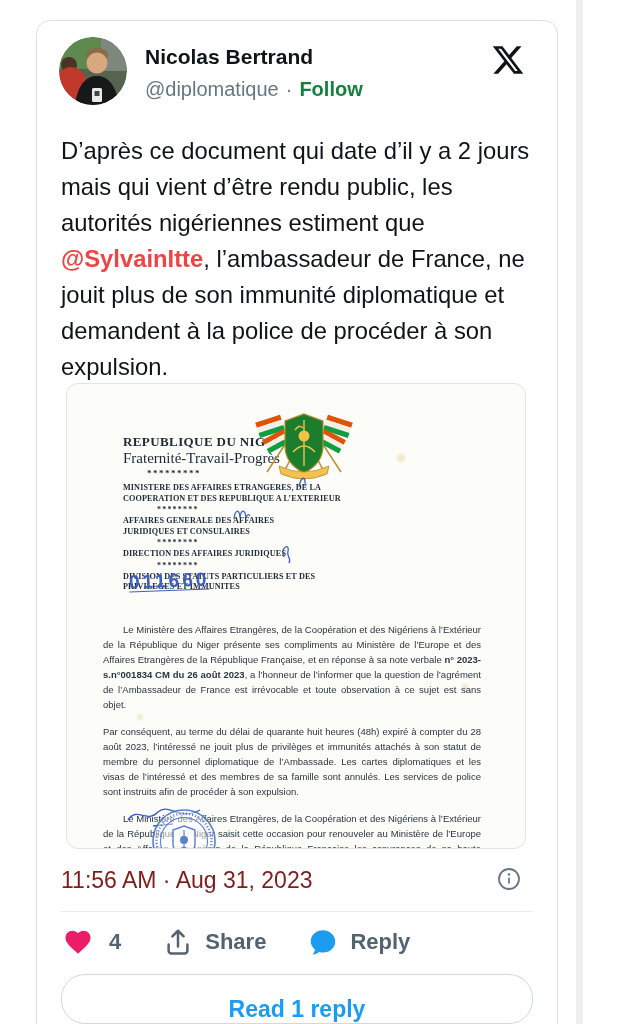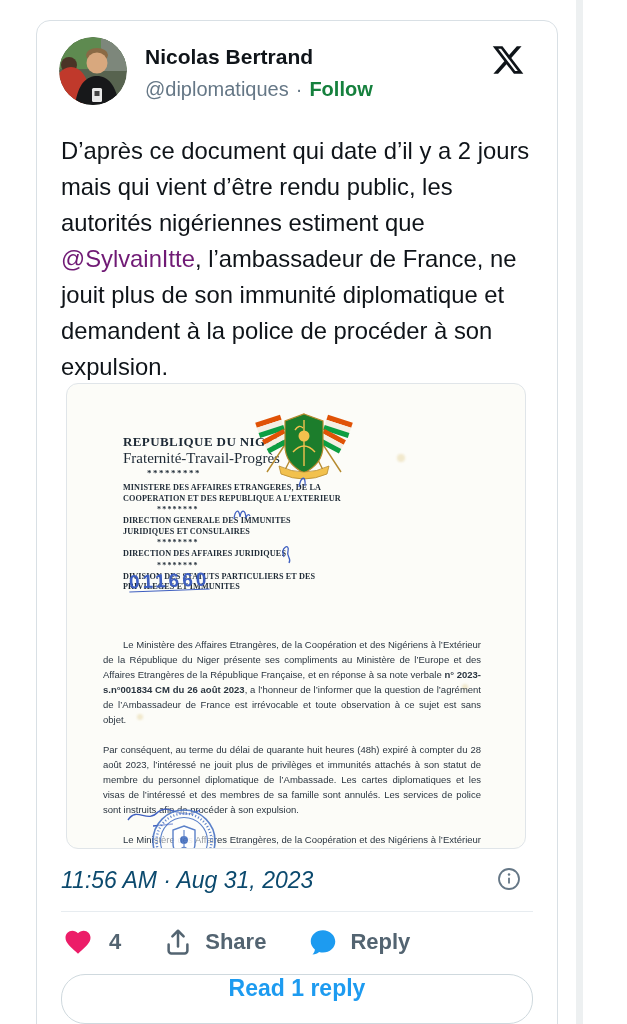--- a/index.html
+++ b/index.html
@@ -12,59 +12,59 @@
     border:1px solid #d9e0e5;border-radius:14px;}
 
   .avatar{position:absolute;left:22px;top:16px;width:68px;height:68px;border-radius:50%;overflow:hidden;cursor:pointer;}
   .author-name{position:absolute;left:108px;top:24px;font-size:21px;font-weight:700;color:#0f1419;cursor:pointer;}
   .author-sub{position:absolute;left:108px;top:57px;font-size:20px;color:#657786;display:flex;gap:7px;align-items:center;}
   .author-sub .handle{cursor:pointer;}
   .follow{color:#15803d;font-weight:700;cursor:pointer;}
   .x-logo{position:absolute;left:454px;top:22px;width:34px;height:34px;cursor:pointer;}
 
   .tweet-text{position:absolute;left:24px;top:112px;width:486px;font-size:23.8px;line-height:36px;color:#0f1419;}
-  .tweet-text .mention{color:#701a75;cursor:pointer;}
+  .tweet-text .mention{color:#ef4444;cursor:pointer;font-weight:bold;}
 
   
   .doc{position:absolute;left:29px;top:362px;width:458px;height:464px;background:#fcfcf8;
     border:1px solid #e0e5e9;border-radius:12px;overflow:hidden;cursor:pointer;}
   .doc-head{position:absolute;left:56px;top:50px;width:250px;color:#1d2935;
     font-family:"Liberation Serif", serif;}
   .doc-country{font-size:13px;font-weight:700;letter-spacing:.4px;}
   .doc-motto{font-size:15px;margin-top:0;}
   .doc-stars1{font-size:9px;letter-spacing:1.5px;margin:1px 0 5px 24px;font-weight:700;}
   .doc-org{font-size:8.2px;font-weight:700;line-height:10.5px;letter-spacing:.1px;}
   .doc-stars{font-size:8px;letter-spacing:1.2px;margin:1px 0 2px 34px;font-weight:700;}
   .doc-number{position:absolute;left:62px;top:186px;color:#3f5fc0;font-size:19px;font-weight:700;
     letter-spacing:3px;transform:rotate(-2deg);text-decoration:underline;text-underline-offset:3px;}
   .doc-refline{position:absolute;left:56px;top:216px;font-family:"Liberation Serif", serif;
     font-size:9.5px;font-weight:700;color:#1d2935;}
   .doc-refline .blank{display:inline-block;width:86px;border-bottom:1px solid #2a333d;height:9px;}
   .coa{position:absolute;left:182px;top:24px;width:110px;height:72px;}
   .doc-body{position:absolute;left:36px;top:238px;width:378px;font-size:9.5px;line-height:15px;
     text-align:justify;color:#2a3540;}
-  .doc-body p{margin:15px 0 12px 0;}
+  .doc-body p{margin:0 0 12px 0;}
   .doc-body p.ind{text-indent:20px;}
   .squig{position:absolute;pointer-events:none;}
   .stamp{position:absolute;left:84px;top:424px;width:66px;height:66px;opacity:.9;}
   .speck{position:absolute;border-radius:50%;background:rgba(226,203,138,.4);filter:blur(1px);}
 
-  .timestamp{position:absolute;left:24px;top:846px;font-size:23px;color:#0c4a6e;cursor:pointer;font-style:italic;}
+  .timestamp{position:absolute;left:24px;top:846px;font-size:23px;color:#7f1d1d;cursor:pointer;}
   .info-btn{position:absolute;left:460px;top:846px;width:24px;height:24px;cursor:pointer;}
   .divider{position:absolute;left:24px;top:890px;width:472px;height:1px;background:#e7ecf0;}
 
   .actions{position:absolute;left:26px;top:903px;height:36px;display:flex;align-items:center;}
   .actions .cnt{font-size:22px;font-weight:700;color:#536471;margin-left:16px;}
   .actions .lbl{font-size:22px;font-weight:700;color:#536471;margin-left:12px;}
   .act{display:flex;align-items:center;cursor:pointer;}
   .act + .act{margin-left:42px;}
   .icon28{width:30px;height:30px;display:block;}
 
   .read-reply{position:absolute;left:24px;top:953px;width:470px;height:48px;border:1px solid #cfd9de;
-    border-radius:24px;background:#fff;display:flex;align-items:flex-start;justify-content:center;cursor:pointer;}
+    border-radius:24px;background:#fff;display:flex;align-items:flex-end;justify-content:center;cursor:pointer;}
   .read-reply span{font-size:23px;font-weight:700;color:#1d9bf0;}
 </style>
 </head>
 <body>
 
 <div class="stage">
   <div class="scroll-strip"></div>
 
   <div class="card">
 
@@ -85,21 +85,21 @@
           <circle cx="38" cy="26" r="10.5" fill="#d8a87e"></circle>
           <path d="M16 68 C19 46 28 39 38 39 C49 39 57 48 60 68 Z" fill="#17181a"></path>
           <rect x="33" y="51" width="10" height="14" rx="1.5" fill="#e9e9e9"></rect>
           <rect x="35.5" y="54" width="5" height="5" fill="#444"></rect>
         </g>
       </svg>
     </div>
 
     <div class="author-name">Nicolas Bertrand</div>
     <div class="author-sub">
-      <span class="handle">@diplomatiques</span>
+      <span class="handle">@diplomatique</span>
       <span>·</span>
       <span class="follow">Follow</span>
     </div>
 
     <div class="x-logo">
       <svg width="34" height="34" viewBox="0 0 24 24">
         <path fill="#0f1419" d="M18.244 2.25h3.308l-7.227 8.26 8.502 11.24H16.17l-5.214-6.817L4.99 21.75H1.68l7.73-8.835L1.254 2.25H8.08l4.713 6.231 5.451-6.231zm-1.161 17.52h1.833L7.084 4.126H5.117l11.966 15.644z"></path>
       </svg>
     </div>
 
@@ -113,21 +113,21 @@
       <div class="doc-head">
         <div class="doc-country">REPUBLIQUE DU NIGER</div>
         <div class="doc-motto">Fraternité-Travail-Progrès</div>
         <div class="doc-stars1">*********</div>
         <div class="doc-org">
           <span>MINISTERE DES AFFAIRES ETRANGERES, DE LA</span><br>
           <span>COOPERATION ET DES REPUBLIQUE A L’EXTERIEUR</span>
         </div>
         <div class="doc-stars">********</div>
         <div class="doc-org">
-          <span>DIRECTION GENERALE DES IMMUNITES</span><br>
+          <span>AFFAIRES GENERALE DES AFFAIRES</span><br>
           <span>JURIDIQUES ET CONSULAIRES</span>
         </div>
         <div class="doc-stars">********</div>
         <div class="doc-org">DIRECTION DES AFFAIRES JURIDIQUES</div>
         <div class="doc-stars">********</div>
         <div class="doc-org">
           <span>DIVISION DES STATUTS PARTICULIERS ET DES</span><br>
           <span>PRIVILEGES ET IMMUNITES</span>
         </div>
       </div>

